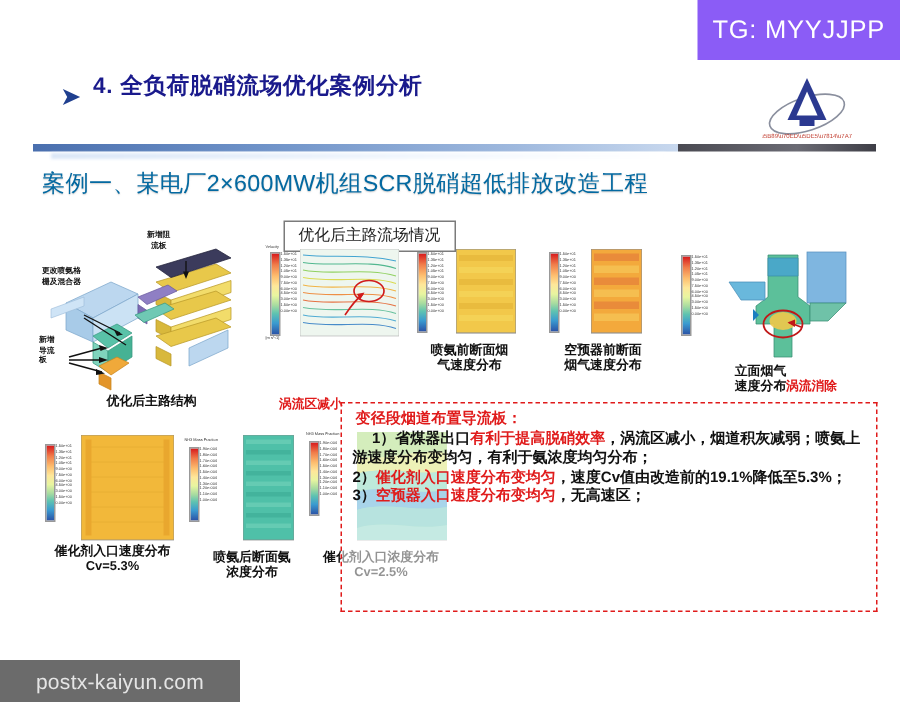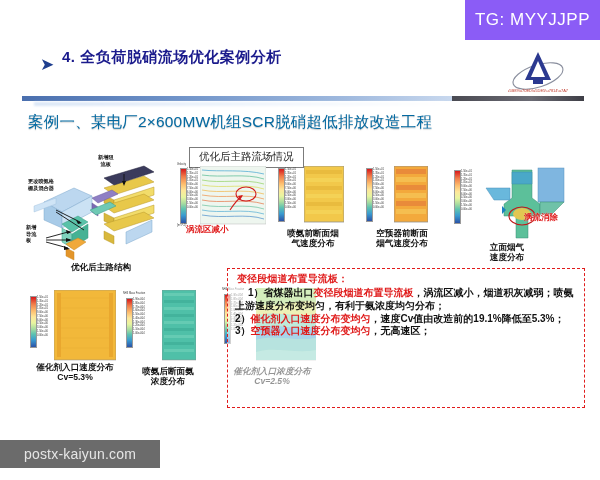--- a/index.html
+++ b/index.html
@@ -93,20 +93,21 @@
     white-space:pre-line;text-align:left;
   }
   .cbar-title{position:absolute;font-size:2.6px;color:#333;white-space:nowrap;}
   .sl{position:absolute;font-size:5.2px;color:#111;line-height:1.25;white-space:pre-line;font-weight:bold;}
 
   
   .red-anno{
     position:absolute;color:#e01b1b;font-weight:bold;
     font-size:9px;white-space:nowrap;
     text-shadow:0 0 1px rgba(255,255,255,.8);
+    margin-top:40px;
   }
 
   
   .redbox{
     position:absolute;left:205px;top:128px;width:358px;height:140px;
     border:1.6px dashed #e01b1b;background:rgba(255,255,255,.55);
     padding:3px 6px 3px 7px;box-sizing:border-box;
   }
   .rb-head{
     color:#e01b1b;font-size:10px;font-weight:bold;margin:0 0 1px 2px;
@@ -386,21 +387,21 @@
           <rect x="2" y="38" width="30" height="3" fill="#3fae98"></rect>
           <rect x="2" y="45" width="30" height="3" fill="#6fd0b8"></rect>
           <rect x="2" y="52" width="30" height="3" fill="#3fae98"></rect>
           <rect x="2" y="59" width="30" height="3" fill="#6fd0b8"></rect>
         </g>
       </svg>
       <div class="fig-cap" style="position:absolute;left:0;top:80px;width:92px;">喷氨后断面氨
 浓度分布</div>
     </div>
 
-    <div class="fig" style="left:200px;top:146px;width:100px;height:120px;font-style:italic;">
+    <div class="fig" style="left:182px;top:146px;width:100px;height:120px;">
       <div class="cbar" style="left:2px;top:8px;height:48px;"></div>
       <div class="cbar-title" style="left:0px;top:2px;">NH3 Mass Fraction</div>
       <div class="cbar-ticks" style="left:9px;top:8px;">1.90e-004
 1.80e-004
 1.70e-004
 1.60e-004
 1.50e-004
 1.40e-004
 1.30e-004
 1.20e-004
@@ -415,21 +416,21 @@
         <path d="M0 52 C18 46 40 54 60 50 V62 C40 66 18 58 0 64 Z" fill="#5fc0b8"></path>
         <path d="M0 64 C18 58 40 66 60 62 V72 H0 Z" fill="#7fd0c0"></path>
       </svg>
       <div class="fig-cap" style="position:absolute;left:0;top:80px;width:100px;">催化剂入口浓度分布
 Cv=2.5%</div>
     </div>
 
     <div class="redbox">
       <div class="rb-head">变径段烟道布置导流板：</div>
 
-      <p class="rb-p ind"><span class="num">1）</span><span>省煤器出口</span><span class="hl">变径段烟道布置导流板</span><span>，涡流区减小，烟道积灰减弱；喷氨上游速度分布变均匀，有利于氨浓度均匀分布；</span></p>
+      <p class="rb-p ind"><span class="num">1）</span><span>省煤器出口</span><span class="hl">有利于提高脱硝效率</span><span>，涡流区减小，烟道积灰减弱；喷氨上游速度分布变均匀，有利于氨浓度均匀分布；</span></p>
 
       <p class="rb-p"><span class="num">2）</span><span class="hl">催化剂入口速度分布变均匀</span><span>，速度Cv值由改造前的19.1%降低至5.3%；</span></p>
 
       <p class="rb-p"><span class="num">3）</span><span class="hl">空预器入口速度分布变均匀</span><span>，无高速区；</span></p>
 
     </div>
 
   </div>
 
   <div class="bottom-watermark">postx-kaiyun.com</div>

